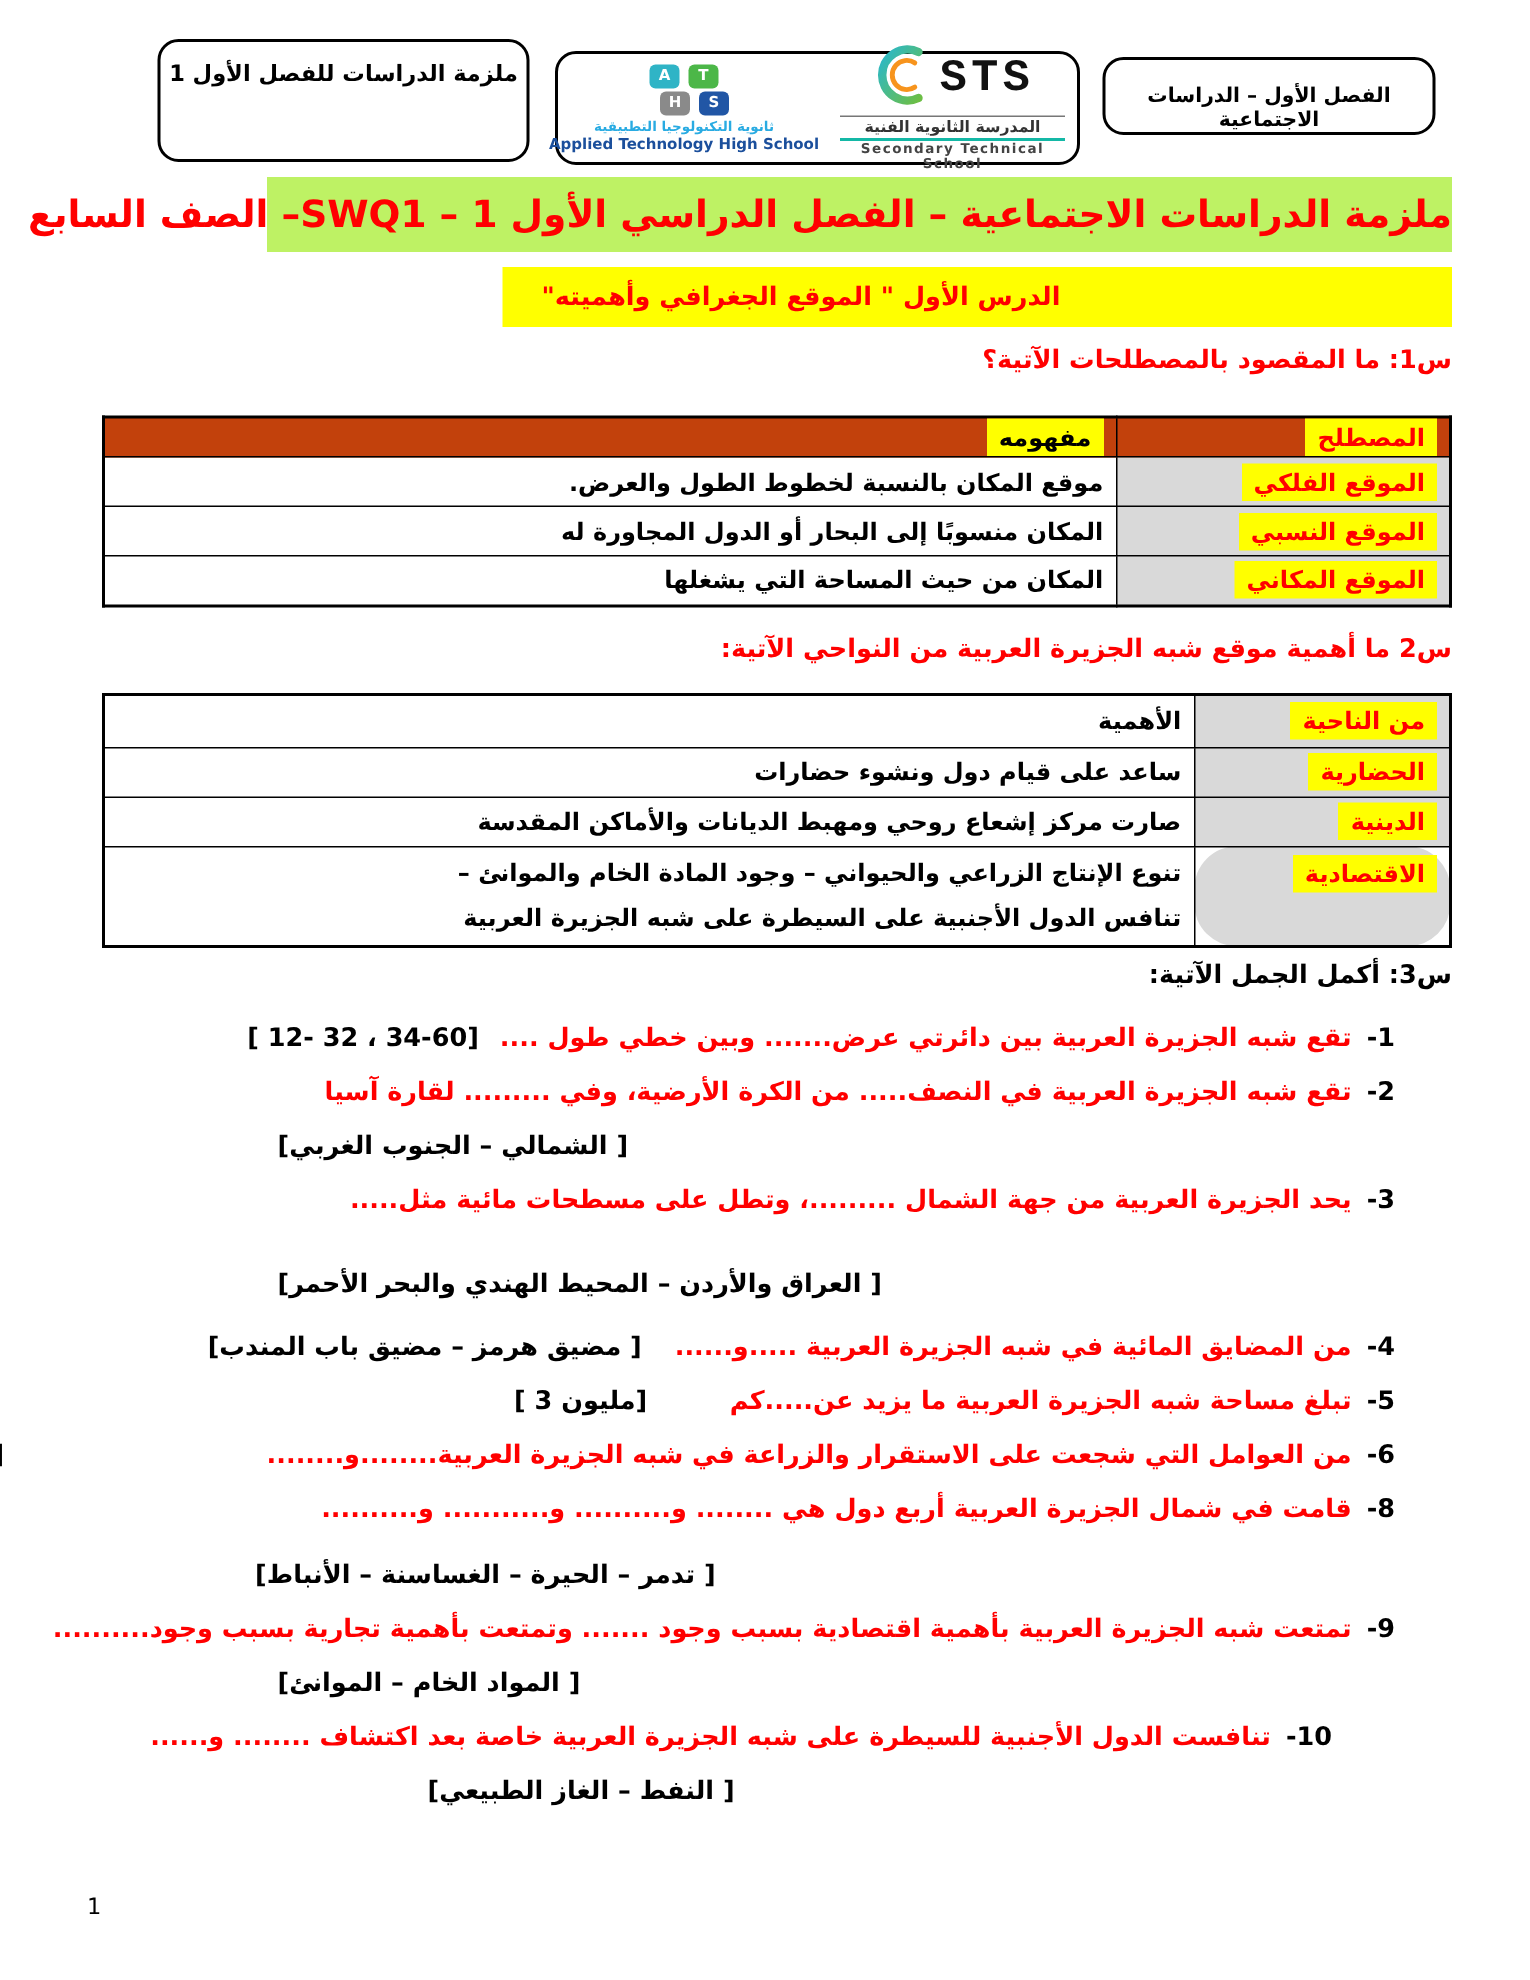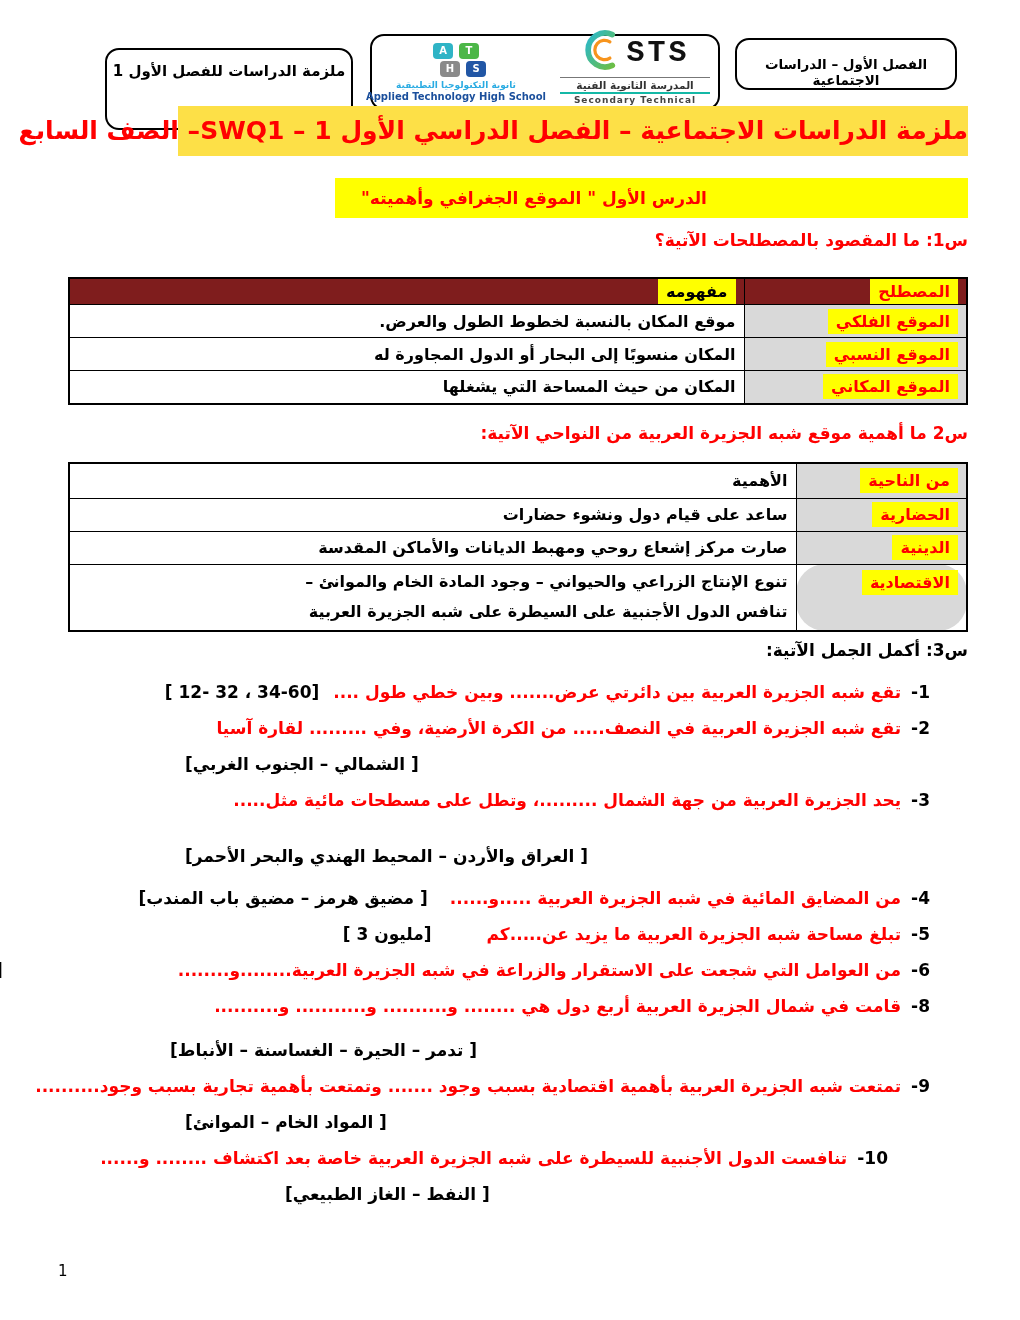--- a/index.html
+++ b/index.html
@@ -1,21 +1,21 @@
 <!DOCTYPE html>
 <html><head>
 <meta charset="utf-8">
 <style>
   html,body{margin:0;padding:0;}
   body{width:1020px;height:1320px;background:#ffffff;font-family:"DejaVu Sans",sans-serif;font-weight:bold;position:relative;overflow:hidden;}
   .page{position:absolute;inset:0;}
 
   
   .hbox{position:absolute;border:2px solid #000;border-radius:14px;box-sizing:border-box;background:#fff;}
-  .hbox-left{left:105px;top:48px;width:248px;height:82px;text-align:center;padding-top:12px;font-size:15px;direction:rtl;}
+  .hbox-left{left:105px;top:26px;width:248px;height:82px;text-align:center;padding-top:12px;font-size:15px;direction:rtl;}
   .hbox-mid{left:370px;top:34px;width:350px;height:76px;display:flex;align-items:center;justify-content:center;gap:12px;}
   .hbox-right{left:735px;top:38px;width:222px;height:52px;text-align:center;padding-top:16px;font-size:13.5px;direction:rtl;}
 
   .aths{display:flex;flex-direction:column;align-items:center;width:168px;}
   .tile-row{display:flex;gap:6px;}
   .tile-row.shift{margin-top:2px;margin-left:14px;}
   .tile{width:20px;height:16px;border-radius:4px;color:#fff;font-size:10px;line-height:16px;text-align:center;}
   .tile-a{background:#2fb4c6;}
   .tile-t{background:#4cb748;}
   .tile-h{background:#8a8a8a;}
@@ -23,38 +23,38 @@
   .aths-ar{color:#29abe2;font-size:9px;margin-top:3px;direction:rtl;}
   .aths-en{color:#1b4f9c;font-size:10px;margin-top:1px;white-space:nowrap;}
 
   .sts{display:flex;flex-direction:column;align-items:center;width:168px;}
   .sts-top{display:flex;align-items:center;gap:4px;font-family:Liberation Mono, monospace;}
   .sts-acronym{font-size:30px;letter-spacing:3px;color:#111;}
   .sts-ar{font-size:10.5px;color:#333;margin-top:1px;direction:rtl;border-top:1px solid #777;padding-top:1px;width:150px;text-align:center;}
   .sts-en{font-size:9px;color:#444;letter-spacing:1px;border-top:2px solid #14b8a6;margin-top:1px;padding-top:1px;width:150px;text-align:center;}
 
   
-  .title-band{position:absolute;left:178px;top:106px;width:790px;height:50px;background:#fde047;color:#ff0000;font-size:25px;line-height:50px;text-align:center;direction:rtl;white-space:nowrap;}
+  .title-band{position:absolute;left:178px;top:118px;width:790px;height:50px;background:#bef264;color:#ff0000;font-size:25px;line-height:50px;text-align:center;direction:rtl;white-space:nowrap;}
   .lesson-band{position:absolute;left:335px;top:178px;width:633px;height:40px;background:#ffff00;color:#ff0000;font-size:17px;line-height:40px;direction:rtl;text-align:left;box-sizing:border-box;padding-left:26px;}
 
   
   .q-head{position:absolute;right:52px;direction:rtl;text-align:right;font-size:17px;}
   .q1h{top:230px;color:#ff0000;}
   .q2h{top:423px;color:#ff0000;}
   .q3h{top:640px;color:#000;}
 
   
   .tbl{position:absolute;left:68px;width:900px;border-collapse:collapse;direction:rtl;table-layout:fixed;}
   .t1{top:277px;}
   .t2{top:462px;}
   .tbl td{border:1.5px solid #000;box-sizing:border-box;padding:0 8px;font-size:16px;color:#000;text-align:right;vertical-align:middle;}
   .tbl{border:2px solid #000;}
   .t1 .c-term{width:223px;background:#d9d9d9;}
   .t2 .c-term{width:171px;background:#d9d9d9;}
-  .t1 tr.hdr td{background:#7f1d1d;height:24px;margin-left:20px;}
+  .t1 tr.hdr td{background:#c2410c;height:24px;margin-left:20px;}
   .t1 tr.rw td{height:33px;}
   .t2 tr.hdr td{height:35px;}
   .t2 tr.rw td{height:33px;}
   .t2 tr.rw-tall td{height:67px;border-radius:29px;}
   .t2 tr.rw-tall .c-term{vertical-align:top;padding-top:5px;}
   .hl{background:#ffff00;display:inline-block;padding:3px 8px;}
   .hl.red{color:#ff0000;}
   .hl.blk{color:#000;}
   .two-line div{line-height:30px;}
 

